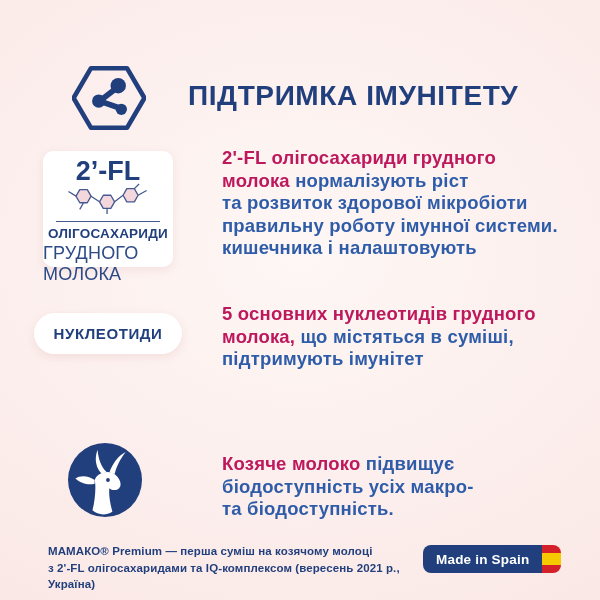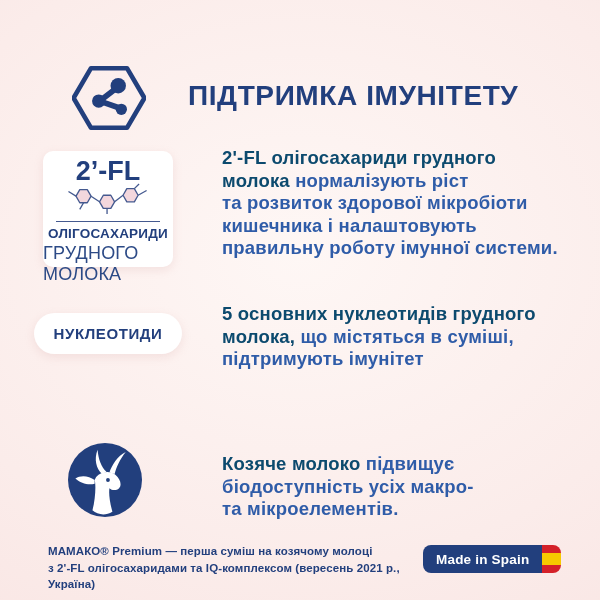--- a/index.html
+++ b/index.html
@@ -35,21 +35,21 @@
     font-size:15px;font-weight:700;color:#223f7d;letter-spacing:0.6px;
   }
   
   .goat-icon{left:68px;top:443px;width:74px;height:74px;}
   
   .textblock{left:222px;width:372px;}
   .tb1{top:147px;}
   .tb2{top:303px;}
   .tb3{top:453px;}
   .line{white-space:pre;font-size:18.5px;line-height:22.5px;font-weight:700;letter-spacing:0.2px;}
-  .green{color:#0c4a6e;}
+  .green{color:#be185d;}
   .blue{color:#2f5ca8;}
   
   .footnote{left:48px;top:543px;width:360px;}
   .footnote .fline{font-size:11.5px;line-height:16.5px;font-weight:700;color:#223f7d;white-space:pre;letter-spacing:0.1px;}
   .made-in{left:412px;top:545px;height:28px;display:flex;align-items:stretch;padding-left:11px;}
   .made-in-label{
     background:#223f7d;color:#ffffff;font-size:13.5px;font-weight:700;
     border-radius:8px 0 0 8px;display:flex;align-items:center;padding:0 13px;letter-spacing:0.2px;
   }
   .spain-flag{
@@ -98,22 +98,22 @@
   </div>
   <div class="badge-divider"></div>
   <div class="badge-sub1">ОЛІГОСАХАРИДИ</div>
   <div class="badge-sub2">ГРУДНОГО МОЛОКА</div>
 </div>
 
 <div class="abs textblock tb1">
   <div class="line"><span class="green">2'-FL олігосахариди грудного</span></div>
   <div class="line"><span class="green">молока</span><span class="blue"> нормалізують ріст</span></div>
   <div class="line"><span class="blue">та розвиток здорової мікробіоти</span></div>
+  <div class="line"><span class="blue">правильну роботу імунної системи.</span></div>
   <div class="line"><span class="blue">кишечника і налаштовують</span></div>
-  <div class="line"><span class="blue">правильну роботу імунної системи.</span></div>
 </div>
 
 <div class="abs pill">НУКЛЕОТИДИ</div>
 
 <div class="abs textblock tb2">
   <div class="line"><span class="green">5 основних нуклеотидів грудного</span></div>
   <div class="line"><span class="green">молока,</span><span class="blue"> що містяться в суміші,</span></div>
   <div class="line"><span class="blue">підтримують імунітет</span></div>
 </div>
 
@@ -126,21 +126,21 @@
       <path d="M36,50 C28,44 17,43 10,48 C17,55 28,57 36,55 Z"></path>
       <path d="M38,46 C45,38 57,37 64,43 C71,49 73,57 69,61 C65,65 59,64 56,61 C55,68 56,78 60,93 C50,99 40,97 33,91 C37,77 38,56 36,50 Z"></path>
     </g>
     <circle cx="54" cy="50" r="2.6" fill="#223f7d"></circle>
   </svg>
 </div>
 
 <div class="abs textblock tb3">
   <div class="line"><span class="green">Козяче молоко</span><span class="blue"> підвищує</span></div>
   <div class="line"><span class="blue">біодоступність усіх макро-</span></div>
-  <div class="line"><span class="blue">та мікроелементів.</span></div>
+  <div class="line"><span class="blue">та біодоступність.</span></div>
 </div>
 
 <div class="abs footnote">
   <div class="fline">МАМАКО® Premium — перша суміш на козячому молоці</div>
   <div class="fline">з 2'-FL олігосахаридами та IQ-комплексом (вересень 2021 р.,</div>
   <div class="fline">Україна)</div>
 </div>
 
 <div class="abs made-in">
   <div class="made-in-label">Made in Spain</div>

